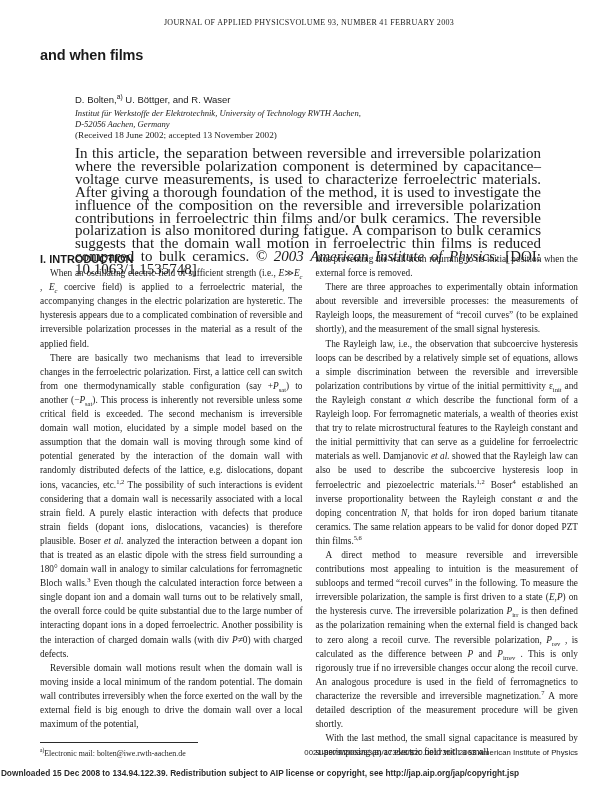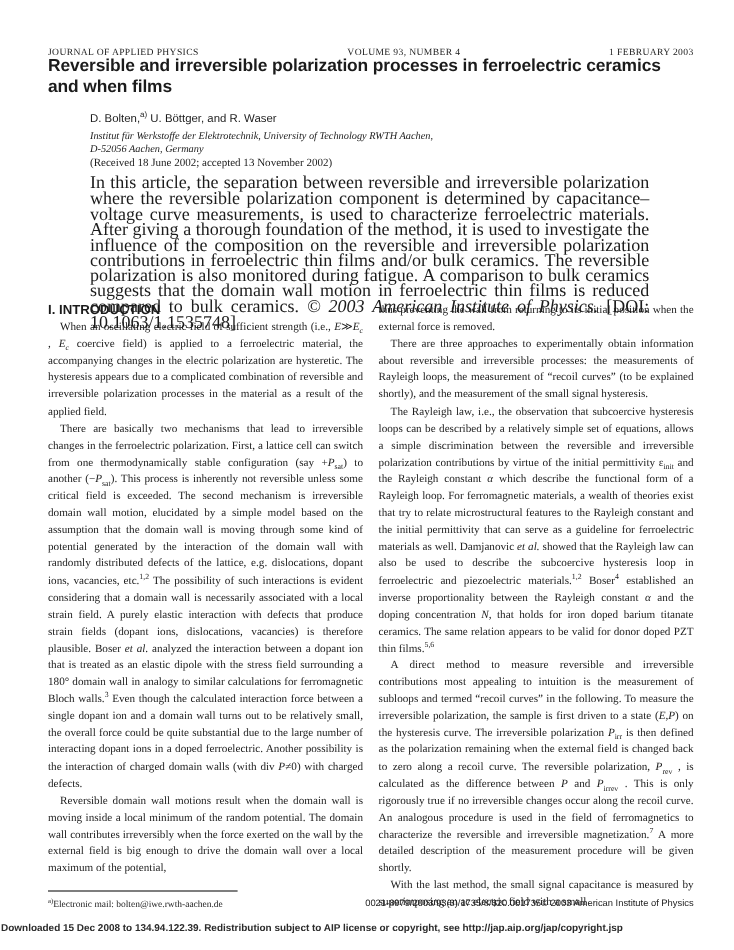--- a/index.html
+++ b/index.html
@@ -8,23 +8,23 @@
     width: 612px;
     height: 792px;
     background: #ffffff;
     color: #1b1b1b;
     font-family: "Liberation Serif", serif;
     overflow: hidden;
   }
 
   .running-head {
     position: absolute;
-    top: 39px; left: 40px; right: 34px;
+    top: 18px; left: 40px; right: 34px;
     display: flex;
-    justify-content: space-between;
+    justify-content: center;
     font-size: 8px;
     letter-spacing: 0.3px;
     white-space: nowrap;
   }
 
   .title {
     position: absolute;
     top: 47px; left: 40px; width: 545px;
     font-family: "Liberation Sans", sans-serif;
     font-weight: bold;
@@ -114,21 +114,20 @@
 
 <div class="page">
 
   <div class="running-head">
     <span>JOURNAL OF APPLIED PHYSICS</span>
     <span>VOLUME 93, NUMBER 4</span>
     <span>1 FEBRUARY 2003</span>
   </div>
 
   <div class="title">
-    <div>Reversible and irreversible polarization processes in ferroelectric ceramics</div>
     <div>and when films</div>
   </div>
 
   <div class="byline">
     <div class="authors">D. Bolten,<sup>a)</sup> U. Böttger, and R. Waser</div>
     <div class="affiliation">
       <div>Institut für Werkstoffe der Elektrotechnik, University of Technology RWTH Aachen,</div>
       <div>D-52056 Aachen, Germany</div>
     </div>
   </div>

